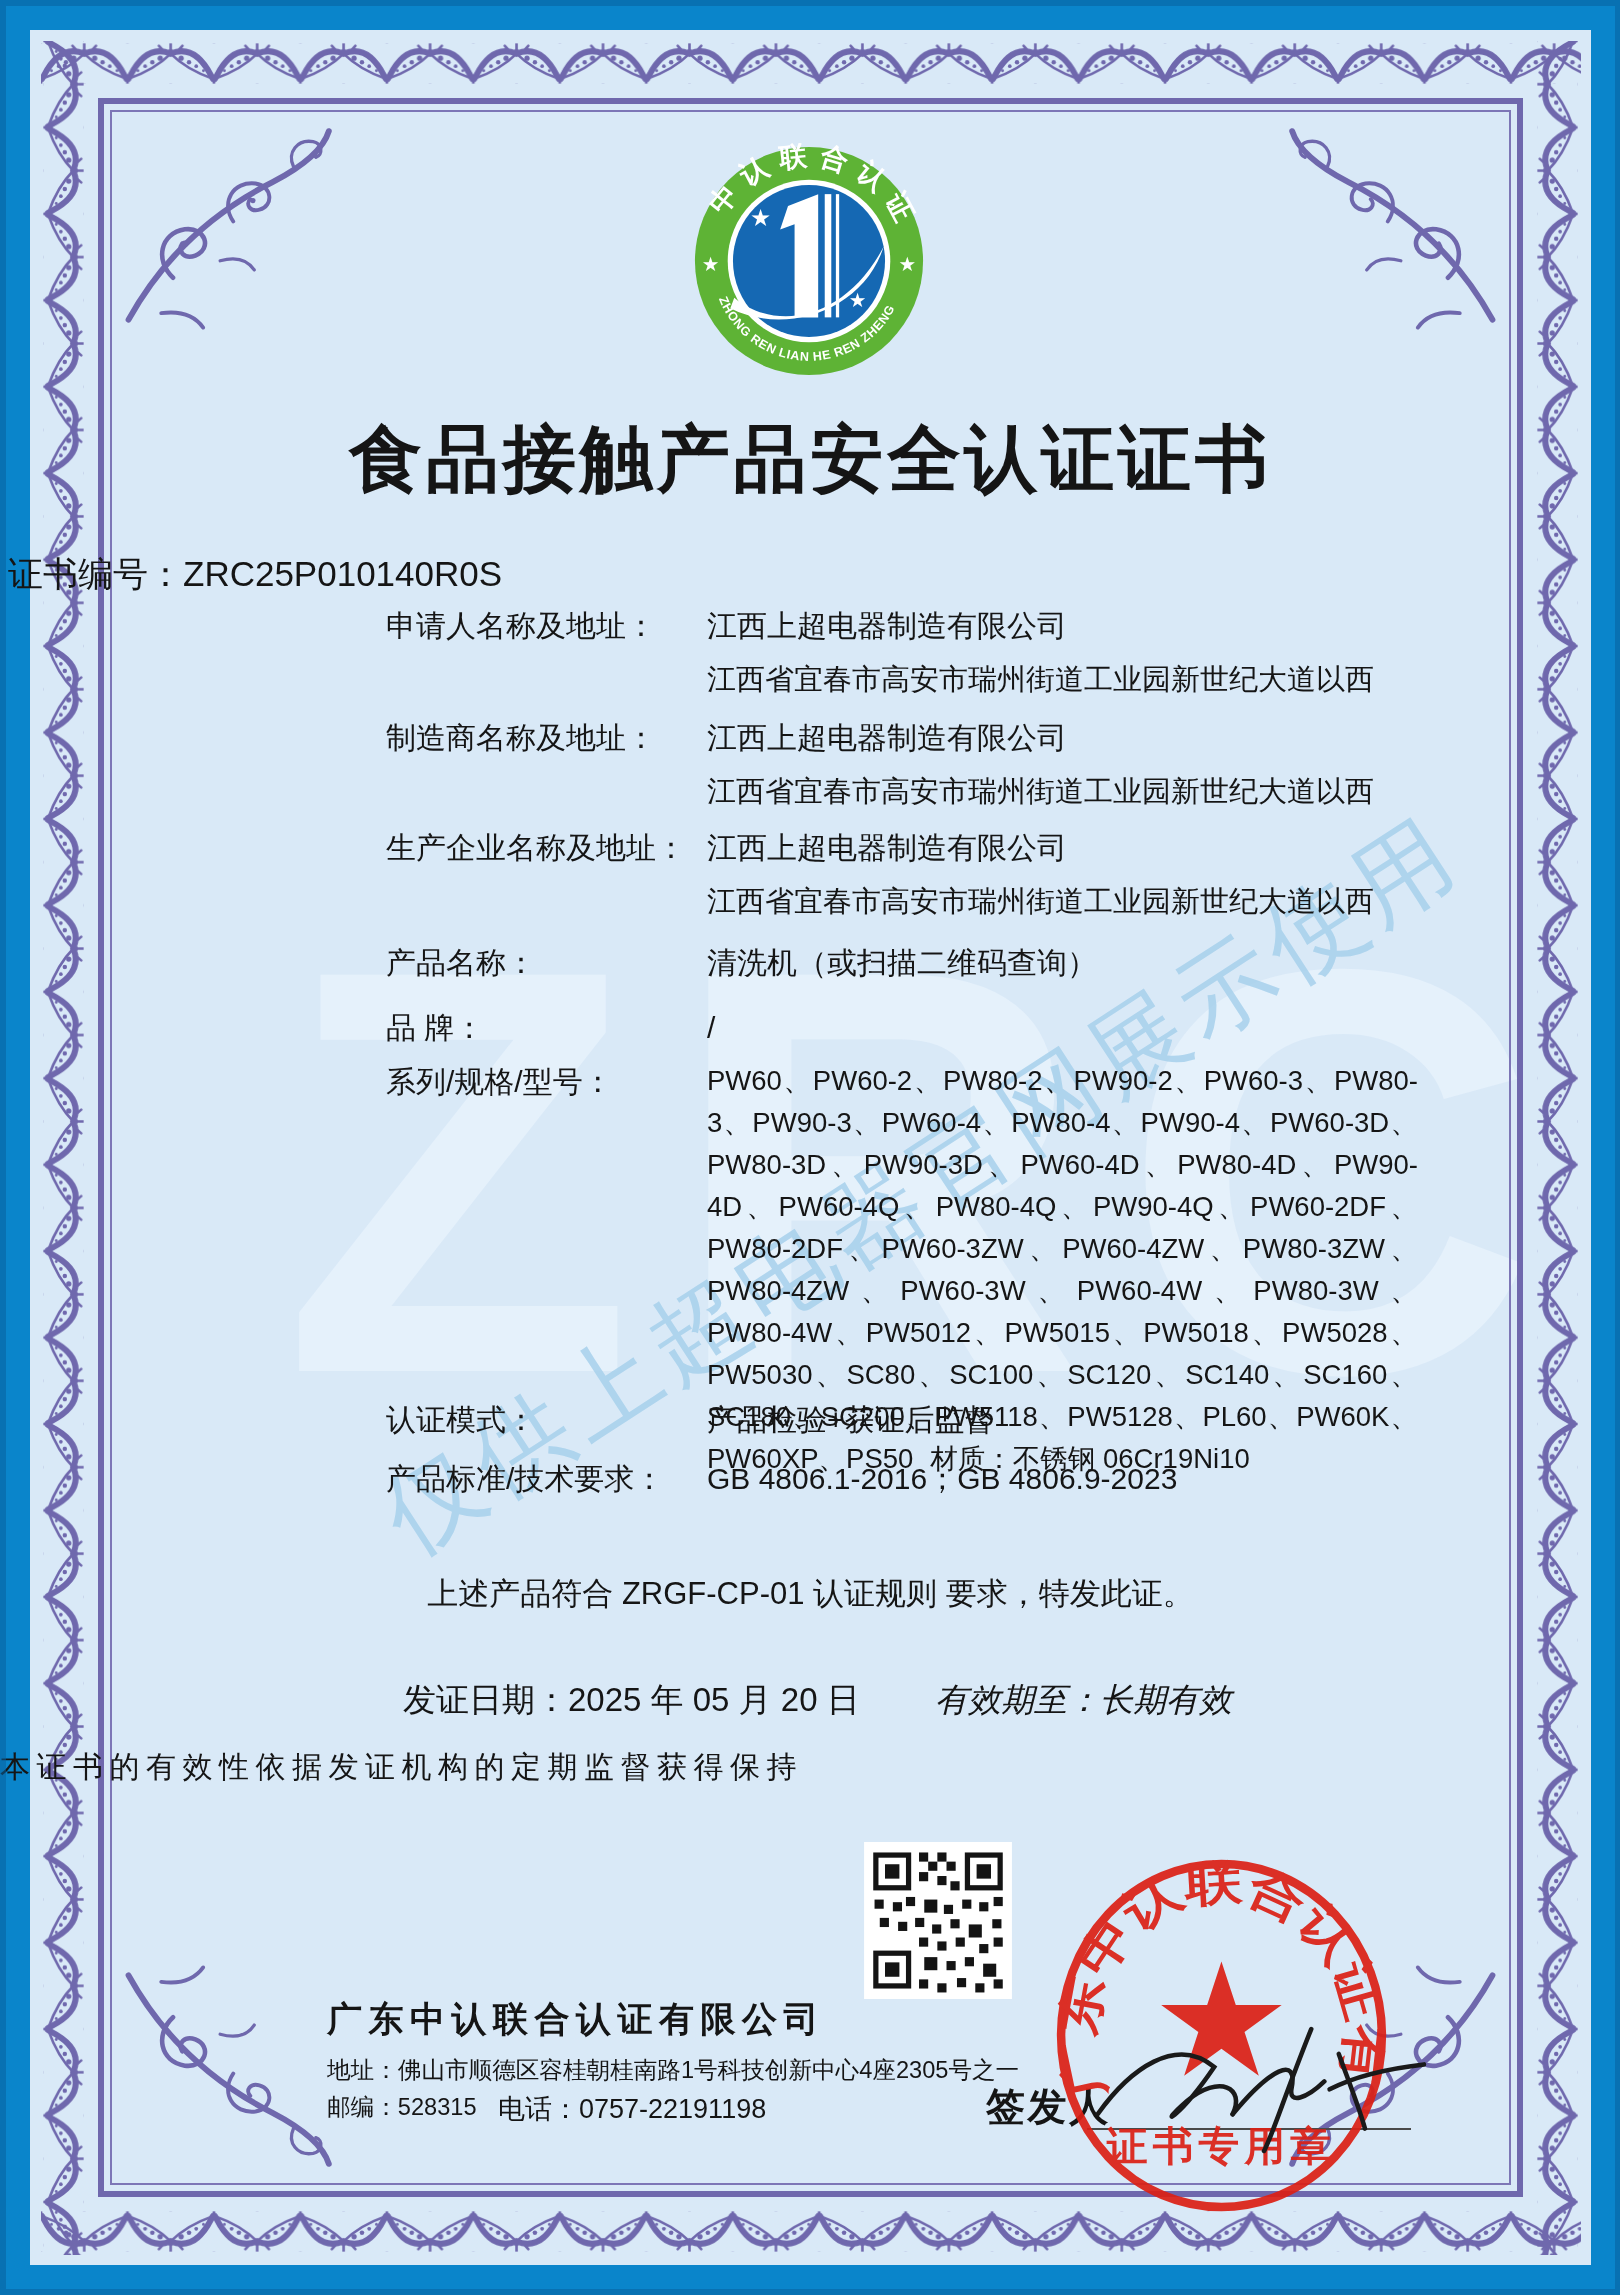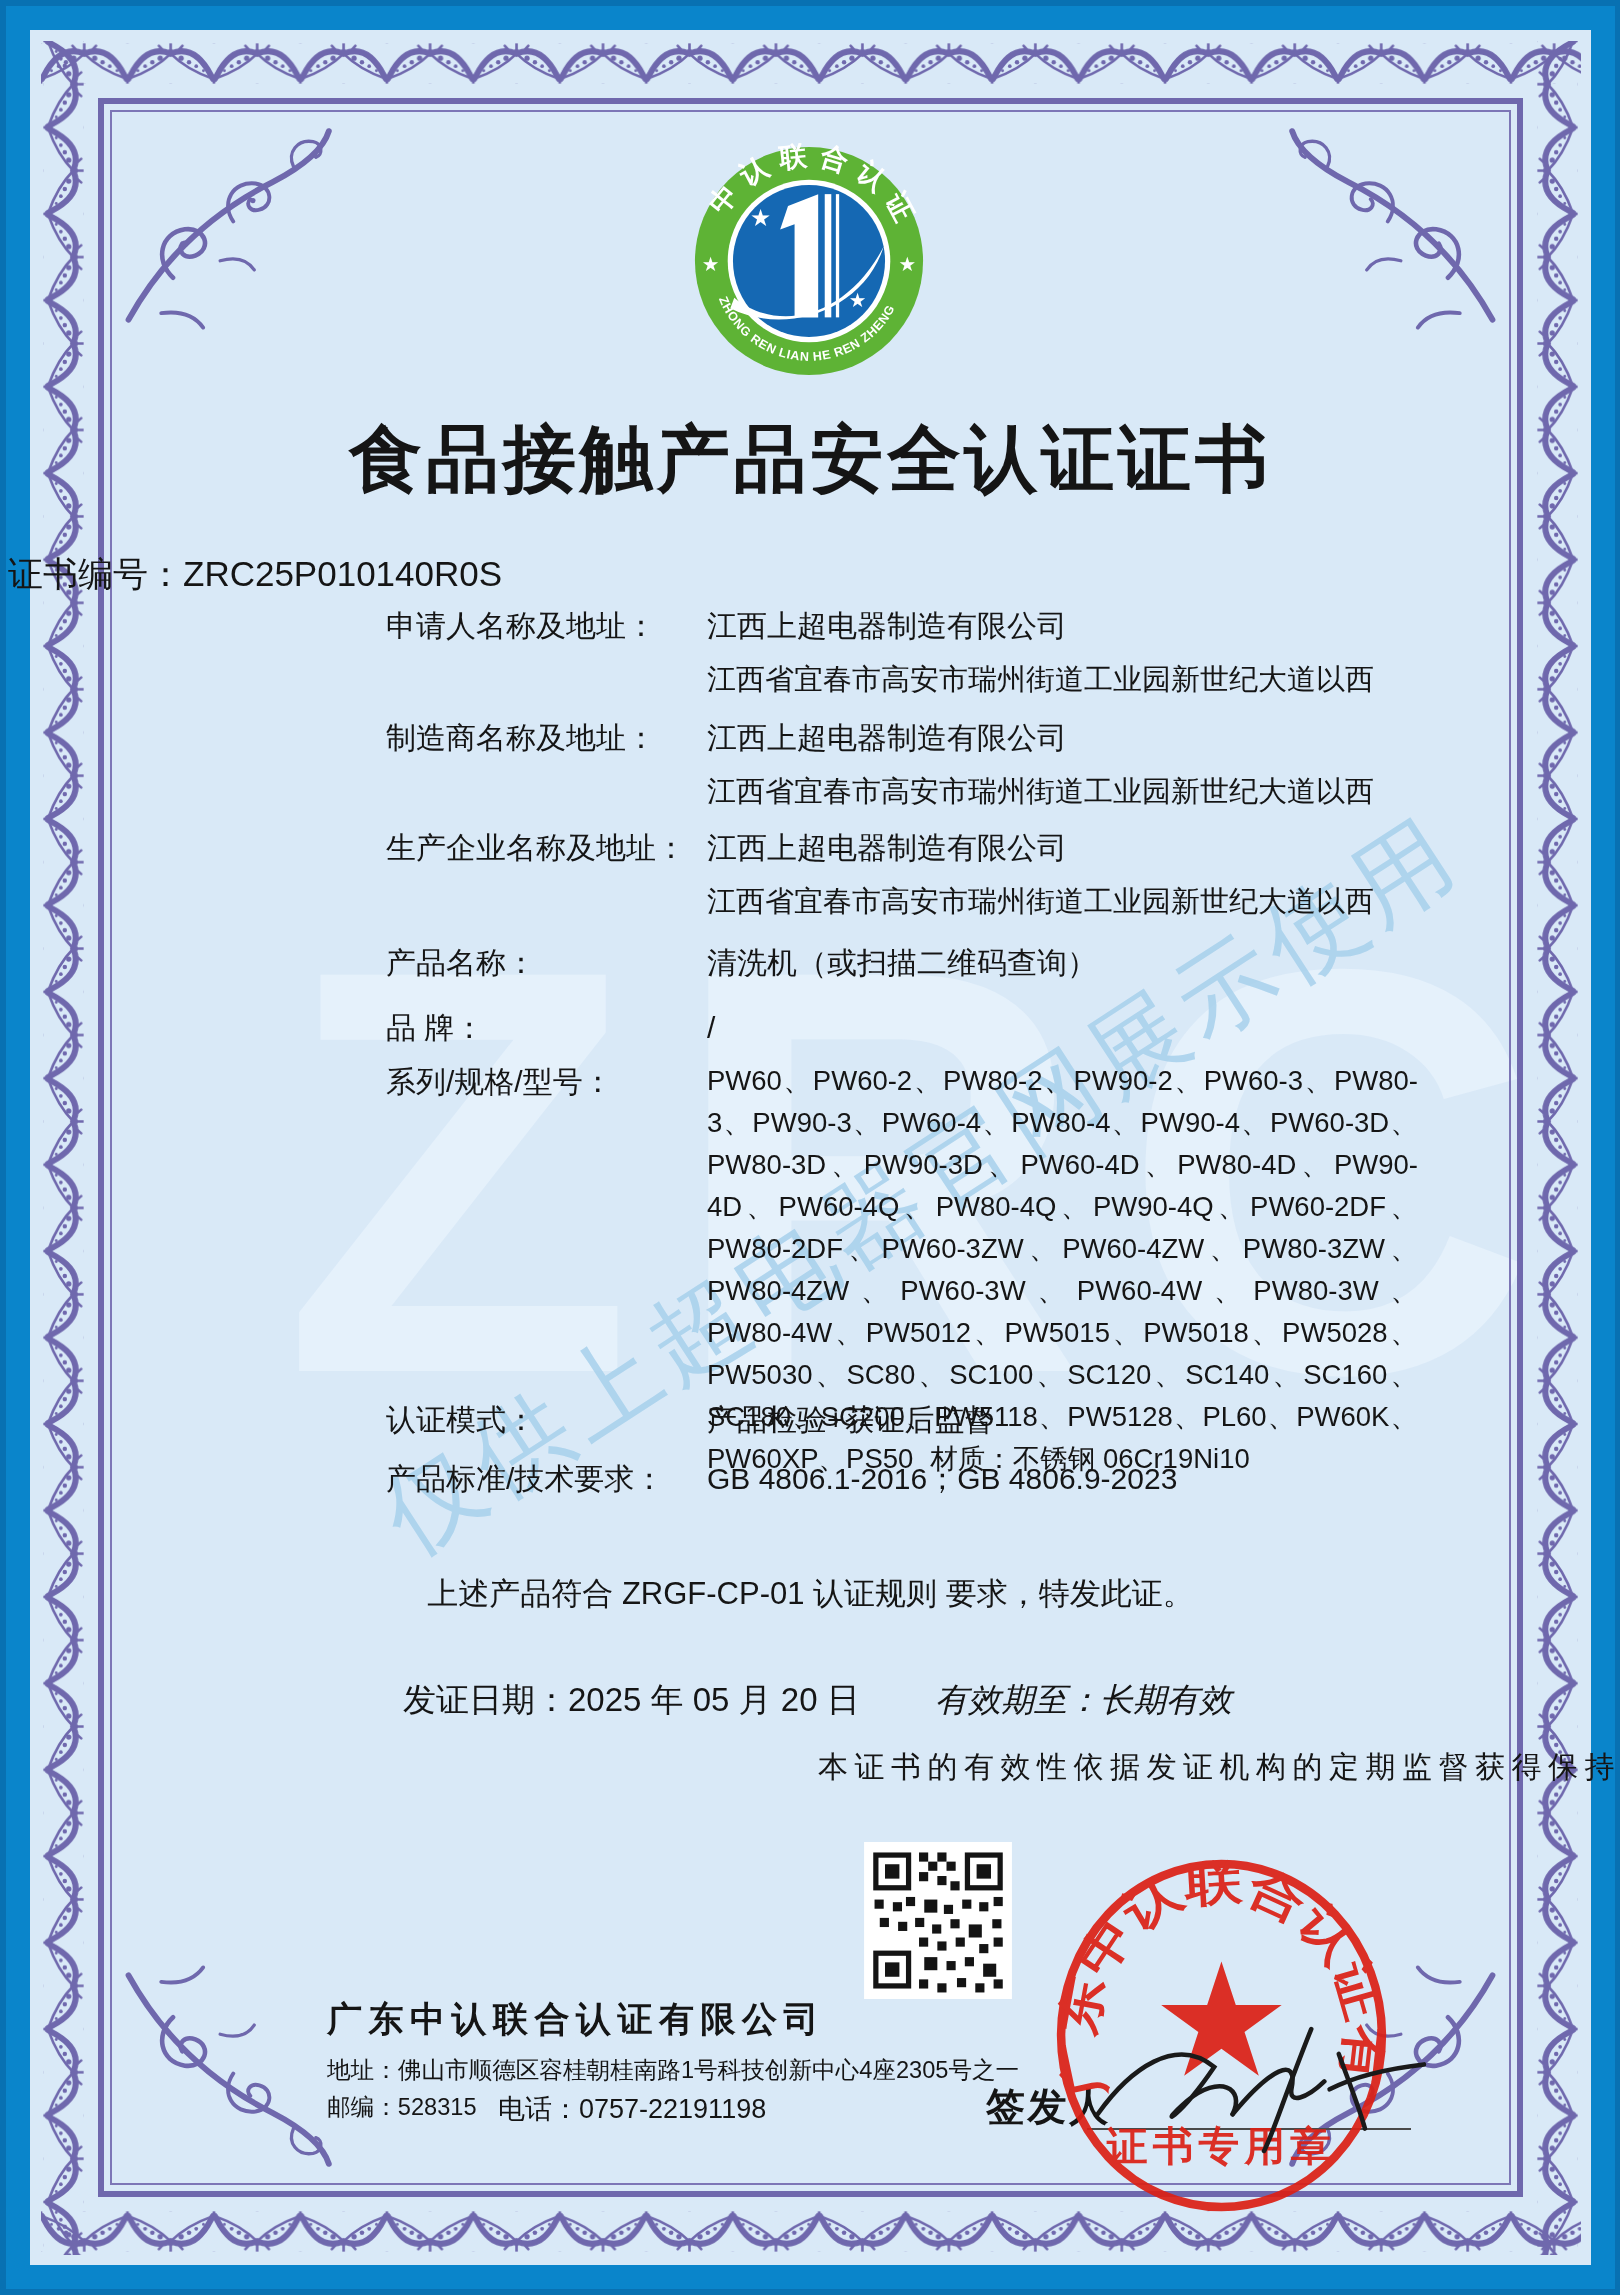--- a/index.html
+++ b/index.html
@@ -32,21 +32,21 @@
   .lbl{left:386px;}
   .val{left:707px;}
   .addr{position:absolute;left:707px;font-size:29px;z-index:4;white-space:nowrap;}
   .models{position:absolute;left:707px;top:1060px;width:711px;font-size:27.5px;line-height:42px;
           z-index:4;text-align:justify;}
   .models .material{margin-left:17px;}
   .statement{position:absolute;left:0;width:100%;top:1573px;text-align:center;font-size:31px;z-index:4;}
   .daterow{position:absolute;top:1678px;left:0;width:100%;font-size:33px;z-index:4;}
   .daterow .issue{position:absolute;left:403px;}
   .daterow .valid{position:absolute;left:935px;font-style:italic;}
-  .note1{position:absolute;left:0;width:100%;top:1747px;text-align:right;font-size:30px;
+  .note1{position:absolute;left:0;width:100%;top:1747px;text-align:left;font-size:30px;
          letter-spacing:6.5px;font-family:Liberation Serif, serif;z-index:4;}
   .note2{position:absolute;left:0;width:100%;top:1800px;text-align:center;font-size:25px;
          letter-spacing:1.3px;font-family:"Liberation Serif",serif;z-index:4;}
   .qr{position:absolute;left:864px;top:1842px;z-index:5;}
   .issuer-name{position:absolute;left:327px;top:1996px;font-size:35px;font-weight:bold;
                letter-spacing:6.5px;z-index:4;}
   .issuer-addr{position:absolute;left:327px;top:2054px;font-size:23.6px;z-index:4;}
   .issuer-zip{position:absolute;left:327px;top:2091px;font-size:23.6px;z-index:4;}
   .issuer-tel{position:absolute;left:498px;top:2091px;font-size:27px;z-index:4;}
   .signer{position:absolute;left:986px;top:2080px;font-size:39px;font-weight:bold;

